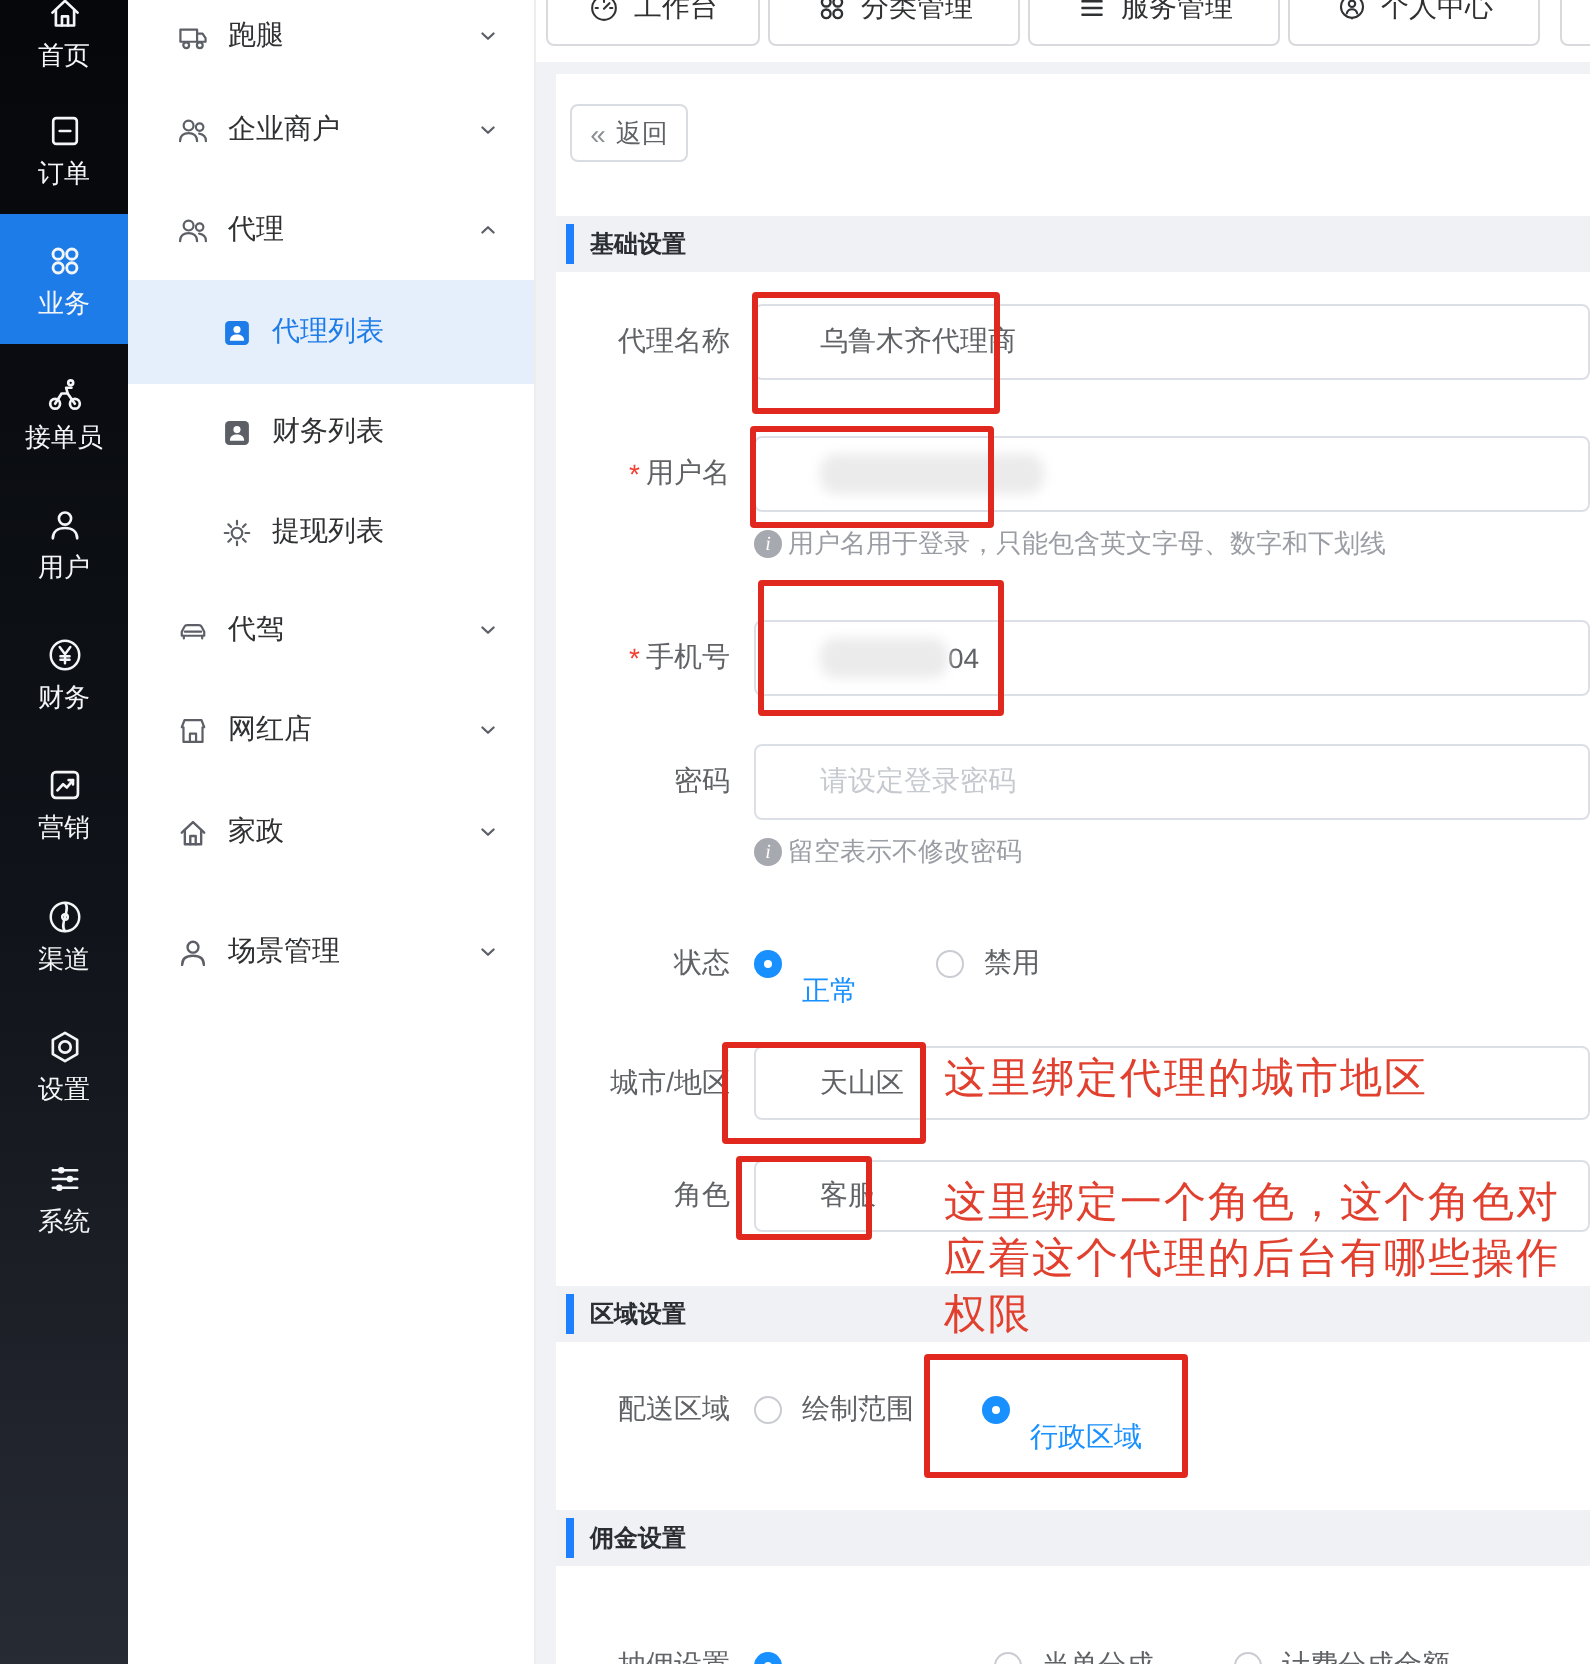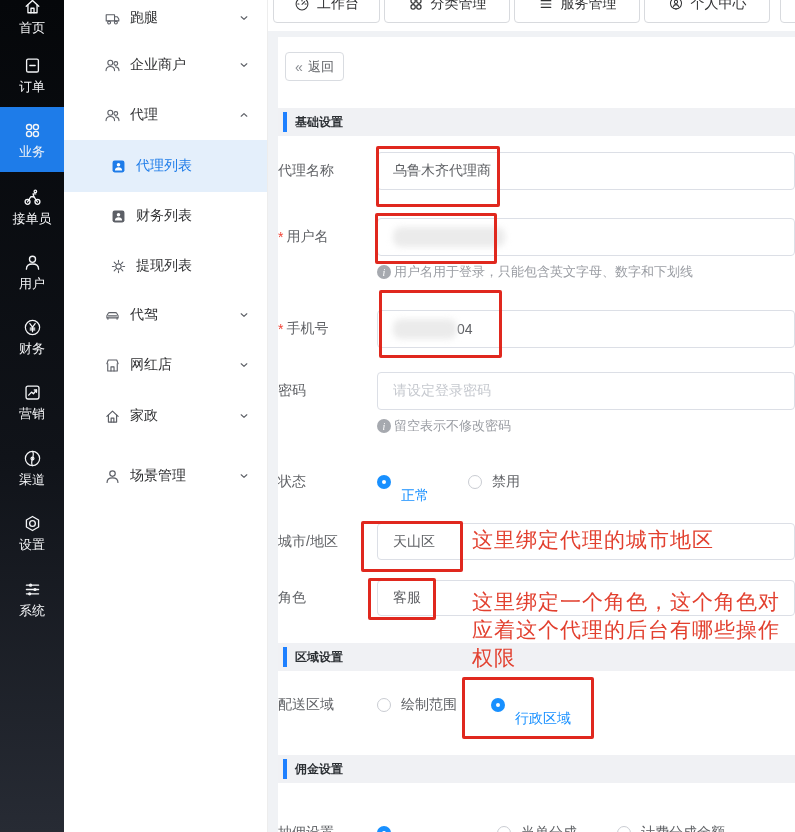--- a/index.html
+++ b/index.html
@@ -11,21 +11,21 @@
         background:linear-gradient(180deg,#05070a 0%,#101319 55%,#272b34 100%);z-index:3;}
   .rail-item{position:absolute;left:0;width:64px;display:flex;flex-direction:column;
              align-items:center;gap:4px;color:#f4f5f7;cursor:pointer;}
   .rail-item .ic{width:19px;height:19px;}
   .rail-label{font-size:13px;line-height:15px;}
   .rail-item.active{background:#1e7ce9;height:65px;justify-content:center;}
   
   .menu{position:absolute;left:64px;top:0;width:203px;height:832px;background:#fff;
         border-right:1px solid #ededed;z-index:2;}
   .menu-item{position:absolute;left:0;right:0;display:flex;align-items:center;
-             padding-left:40px;gap:9px;font-size:14px;color:#303133;cursor:pointer;}
+             padding-left:24px;gap:9px;font-size:14px;color:#303133;cursor:pointer;}
   .menu-item .ic{width:17px;height:17px;color:#5c5f66;}
   .menu-item.sub{padding-left:46px;}
   .menu-item.active{background:#e4effb;color:#1e7ce9;}
   .menu-item.active .ic{color:#1e7ce9;}
   .chev{position:absolute;right:16px;width:14px;height:14px;color:#a8abb2;}
   
   .main{position:absolute;left:267px;top:0;width:528px;height:832px;background:#f0f2f5;border-radius:17px;}
   .tabbar{position:absolute;left:0;top:0;right:0;height:31px;background:#fff;}
   .tab{position:absolute;top:-15px;height:38px;border:1px solid #d8dade;border-radius:4px;
        background:#fff;display:flex;align-items:center;justify-content:center;gap:7px;
@@ -33,24 +33,24 @@
   .tab .ic{width:16px;height:16px;color:#303133;}
   .card{position:absolute;left:11px;top:37px;right:0;bottom:0;background:#fff;overflow:hidden;}
   .back-btn{position:absolute;left:7px;top:15px;width:59px;height:29px;border:1px solid #d9dce1;
             border-radius:4px;background:#fff;display:flex;align-items:center;justify-content:center;
             gap:5px;font-size:13px;color:#606266;box-sizing:border-box;cursor:pointer;}
   .back-arr{font-size:14px;color:#8a8d92;line-height:1;}
   .sec{position:absolute;left:0;right:0;height:28px;background:#f0f1f4;display:flex;align-items:center;z-index:1;}
   .sec-bar{width:4px;height:20px;background:#1e80ff;margin-left:5px;margin-right:8px;}
   .sec-title{font-size:12px;font-weight:bold;color:#2b2f33;}
   .row-label{position:absolute;left:0;width:87px;display:flex;align-items:center;
-             justify-content:flex-start;color:#606266;font-size:14px;gap:3px;}
+             justify-content:flex-end;color:#606266;font-size:14px;gap:3px;}
   .star{color:#f04134;}
   .input-box{position:absolute;left:99px;right:0;border:1px solid #dcdfe6;border-radius:4px;
-             background:#fff;display:flex;align-items:center;padding:0 15px;font-size:14px;
+             background:#fff;display:flex;align-items:center;padding:0 32px;font-size:14px;
              color:#606266;box-sizing:border-box;}
   .placeholder{color:#c6c9cf;}
   .smudge{height:20px;border-radius:8px;background:#ebebeb;filter:blur(3px);}
   .hint{position:absolute;left:99px;height:16px;display:flex;align-items:center;gap:3px;
         color:#9a9da3;font-size:13px;}
   .info-ic{width:14px;height:14px;min-width:14px;border-radius:50%;background:#a6a9af;color:#fff;
            display:flex;align-items:center;justify-content:center;font-size:10px;}
   .info-ic::after{content:"i";font-style:italic;font-family:"Liberation Serif",serif;}
   .radio-row{position:absolute;display:flex;align-items:center;}
   .radio{width:14px;height:14px;min-width:14px;border-radius:50%;border:1px solid #c9ccd2;

